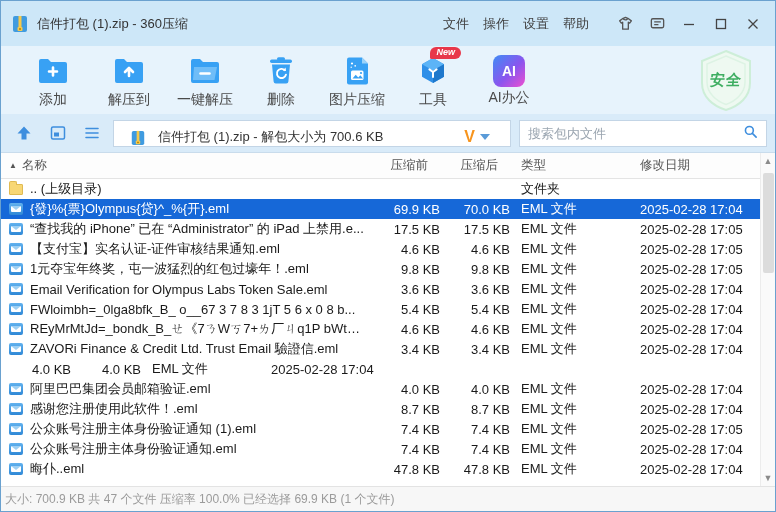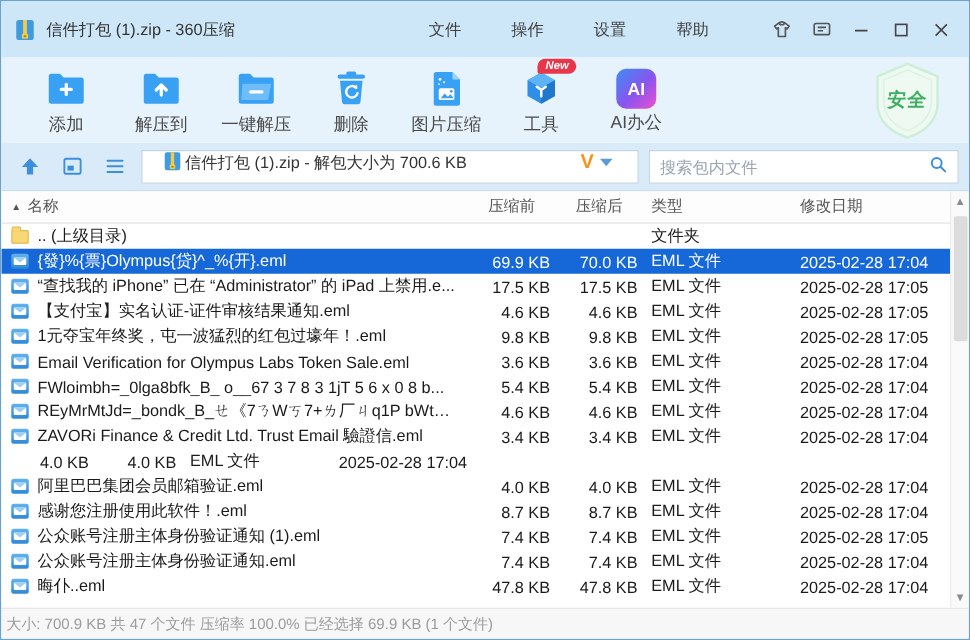--- a/index.html
+++ b/index.html
@@ -10,21 +10,21 @@
     display:flex; flex-direction:column; font-size:13px; color:#333;
   }
   
   .titlebar {
     height:45px; background:#cde7f8; display:flex; align-items:center;
     padding:0 8px 0 10px; flex:0 0 auto;
   }
   .app-icon { width:18px; height:18px; margin-right:8px; flex:0 0 auto; }
   .title-text { font-size:13px; color:#333; white-space:nowrap; }
   .titlebar-spacer { flex:1; }
-  .menu { display:flex; gap:40px; margin-right:44px; }
+  .menu { display:flex; gap:14px; margin-right:22px; }
   .menu span { cursor:default; color:#404040; }
   .win-icons { display:flex; align-items:center; gap:4px; }
   .win-btn { width:28px; height:24px; display:flex; align-items:center; justify-content:center; color:#555; }
   .win-btn svg { display:block; }
   
   .toolbar {
     height:68px; background:#e7f3fc; display:flex; align-items:center;
     padding:0 10px 0 14px; flex:0 0 auto; position:relative;
   }
   .tool-item {
@@ -53,21 +53,21 @@
     letter-spacing:1px;
   }
   
   .addressbar {
     height:38px; background:#d9ebf9; display:flex; align-items:center;
     padding:0 8px 0 10px; gap:8px; flex:0 0 auto;
   }
   .nav-btn { width:26px; height:24px; display:flex; align-items:center; justify-content:center; }
   .path-box {
     flex:1; height:27px; background:#fff; border:1px solid #c3d5e6;
-    display:flex; align-items:flex-start; padding:0 16px; gap:2px; min-width:0;
+    display:flex; align-items:flex-end; padding:0 16px; gap:12px; min-width:0;
   }
   .path-box .zip-ico { flex:0 0 auto; width:16px; height:16px; }
   .path-text { flex:1; color:#333; white-space:nowrap; overflow:hidden; }
   .vip { display:flex; align-items:center; gap:5px; padding:0 4px; }
   .vip .v { color:#f7941d; font-weight:bold; font-size:16px; }
   .vip .caret { width:0; height:0; border-left:5px solid transparent; border-right:5px solid transparent; border-top:6px solid #5a9bd8; }
   .search-box {
     width:248px; height:27px; background:#fff; border:1px solid #c3d5e6;
     display:flex; align-items:center; padding:0 8px; gap:6px; flex:0 0 auto;
   }

